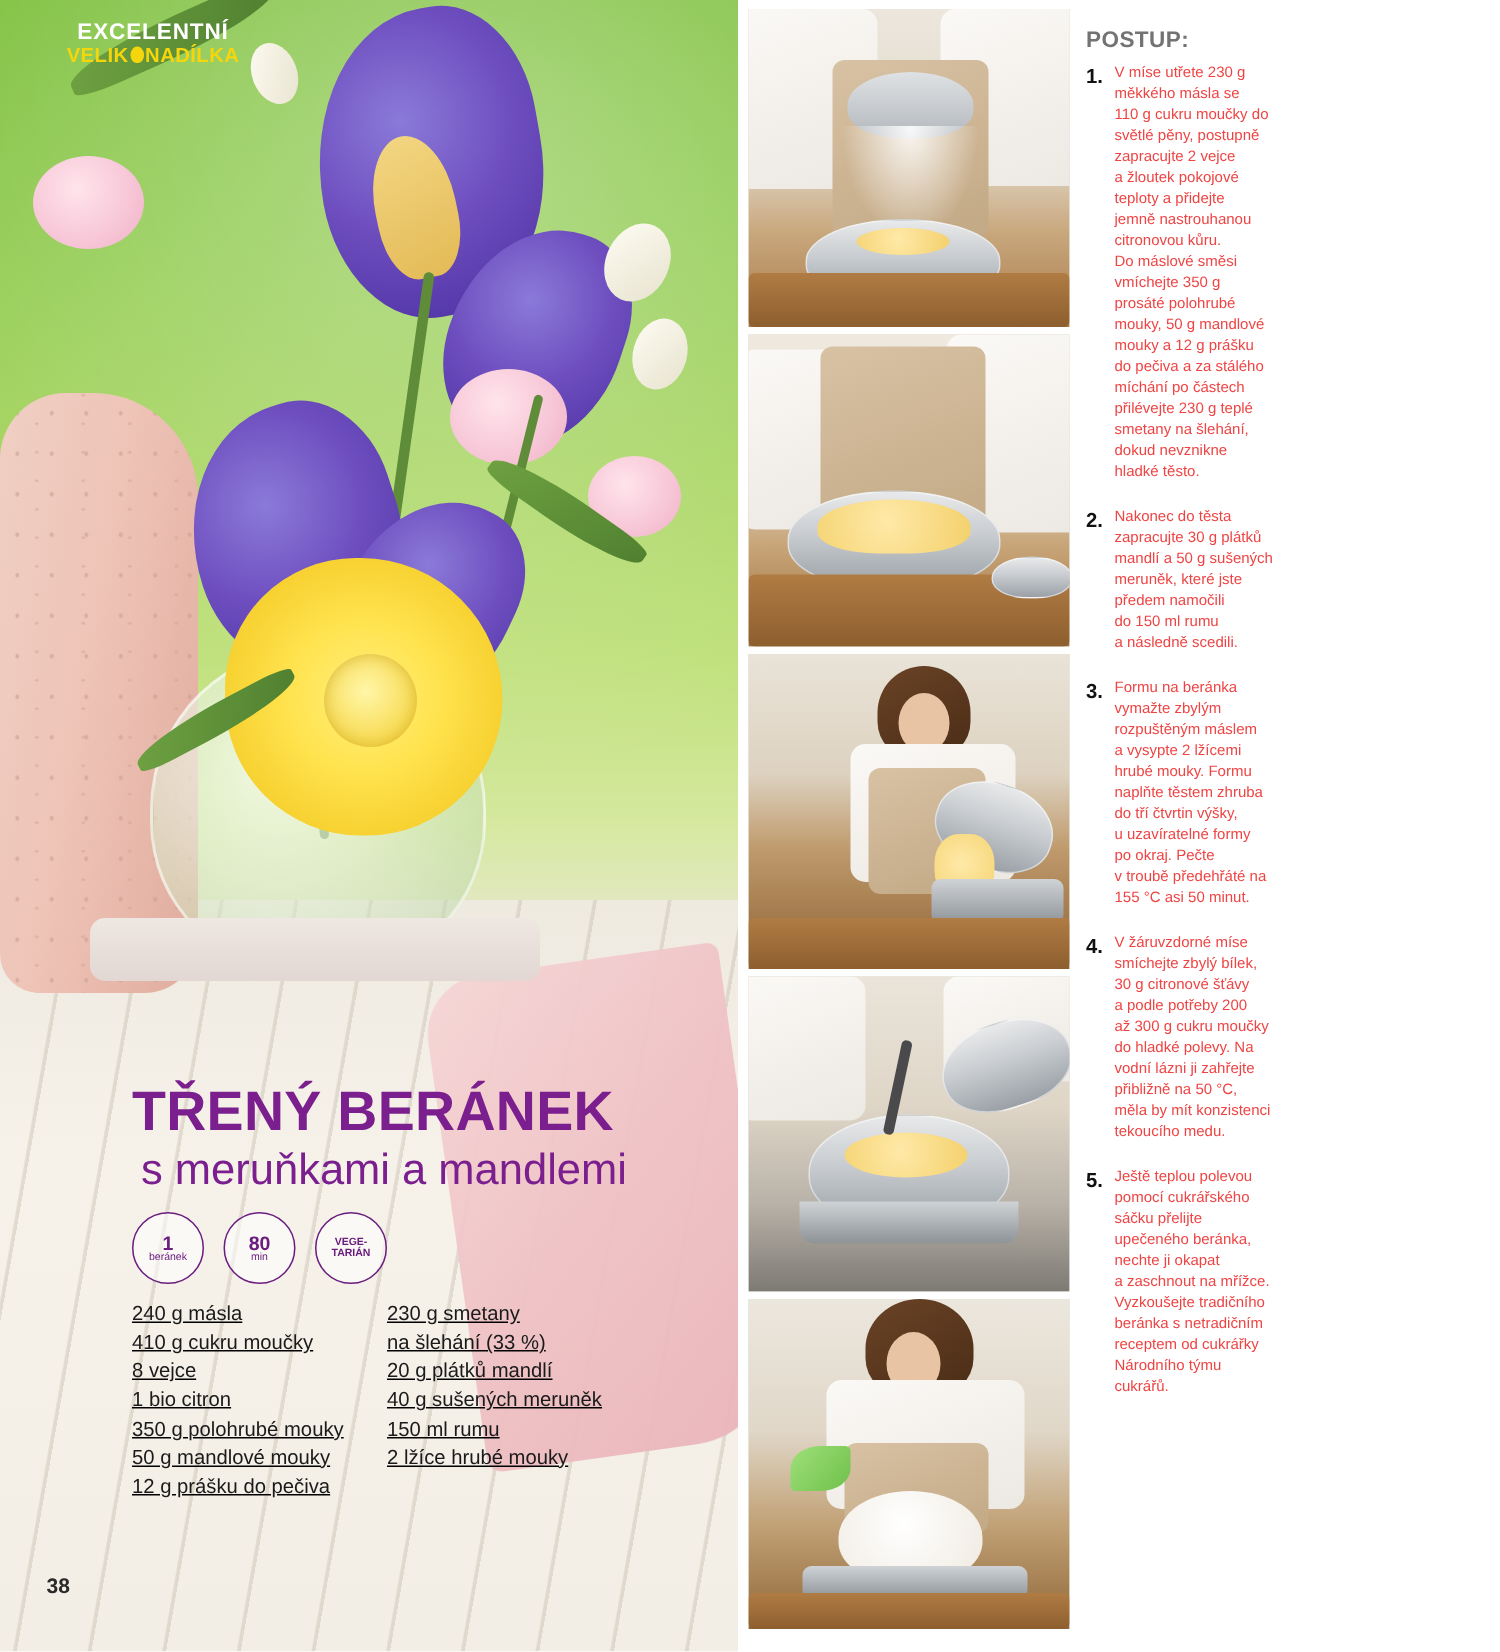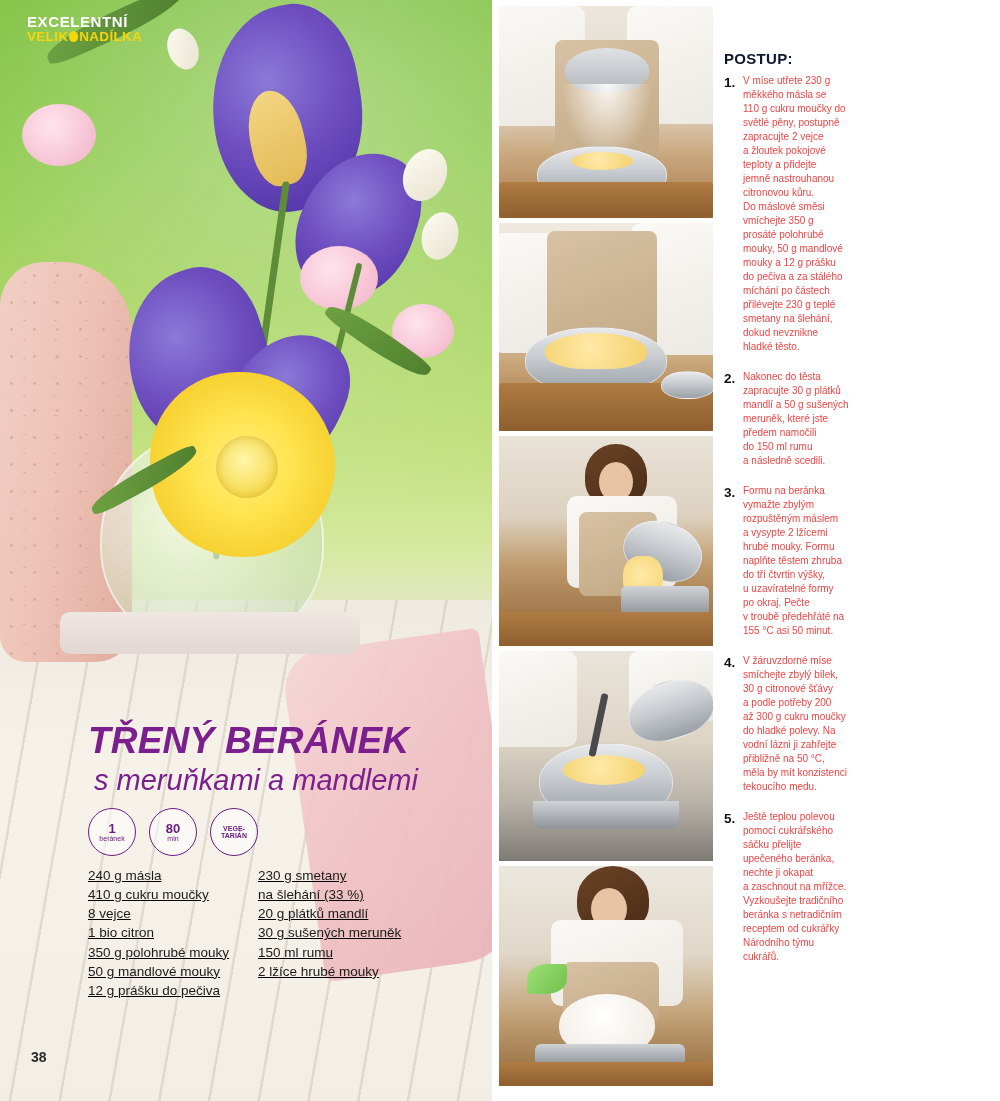--- a/index.html
+++ b/index.html
@@ -170,21 +170,21 @@
   }
   .leaf.l1 { left: 40px;  top: 12px;  width: 150px; height: 26px; transform: rotate(-24deg); }
   .leaf.l2 { left: 318px; top: 330px; width: 120px; height: 22px; transform: rotate(35deg); }
   .leaf.l3 { left: 84px;  top: 470px; width: 120px; height: 20px; transform: rotate(-28deg); }
 
   
   .badge {
     position: absolute;
     left: 27px; top: 14px;
     width: 150px;
-    text-align: left;
+    text-align: center;
     line-height: 1.05;
     z-index: 10;
   }
   .badge-line1 {
     font-size: 15px;
     font-weight: bold;
     color: #ffffff;
     letter-spacing: .6px;
   }
   .badge-line2 {
@@ -201,21 +201,20 @@
     vertical-align: -1px;
     margin: 0 1px;
   }
 
   
   .title-block {
     position: absolute;
     left: 88px; top: 722px;
     width: 400px;
     z-index: 12;
-    font-style: italic;
   }
   .recipe-title {
     font-size: 37px;
     font-weight: bold;
     color: #7b1f8f;
     letter-spacing: .2px;
     margin: 0;
     line-height: 1;
     white-space: nowrap;
   }
@@ -377,24 +376,23 @@
 
   
   .steps-col {
     position: absolute;
     left: 724px; top: 18px;
     width: 254px;
   }
   .steps-head {
     font-size: 15px;
     font-weight: bold;
-    color: #0f172a;
+    color: #737373;
     letter-spacing: .3px;
     margin-bottom: 7px;
-    margin-top: 32px;
   }
   .step {
     display: flex;
     margin-bottom: 16px;
   }
   .step-num {
     width: 19px;
     flex: 0 0 19px;
     font-size: 13.5px;
     font-weight: bold;
@@ -483,21 +481,21 @@
         <div class="ing-item">8 vejce</div>
         <div class="ing-item">1 bio citron</div>
         <div class="ing-item">350 g polohrubé mouky</div>
         <div class="ing-item">50 g mandlové mouky</div>
         <div class="ing-item">12 g prášku do pečiva</div>
       </div>
       <div class="ing-col right">
         <div class="ing-item">230 g smetany</div>
         <div class="ing-item">na šlehání (33 %)</div>
         <div class="ing-item">20 g plátků mandlí</div>
-        <div class="ing-item">30 g sušených meruněk</div>
+        <div class="ing-item">40 g sušených meruněk</div>
         <div class="ing-item">150 ml rumu</div>
         <div class="ing-item">2 lžíce hrubé mouky</div>
       </div>
     </div>
   </div>
 
   <div class="page-number">38</div>
 
   <div class="photo-col">
 

